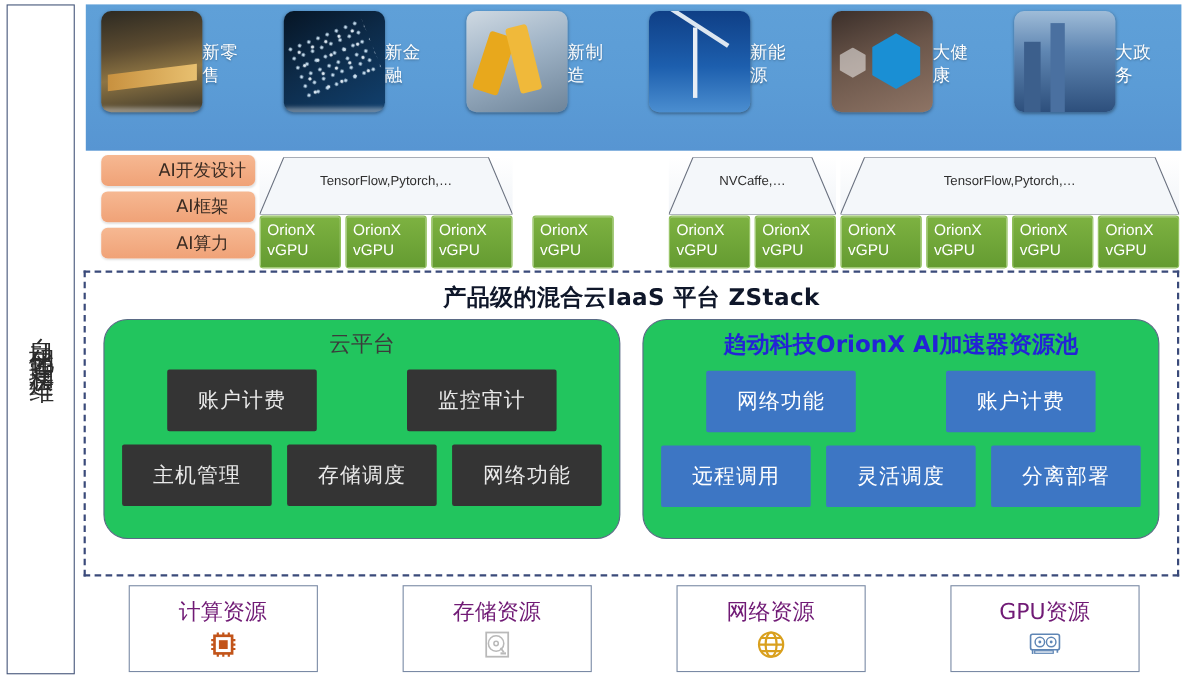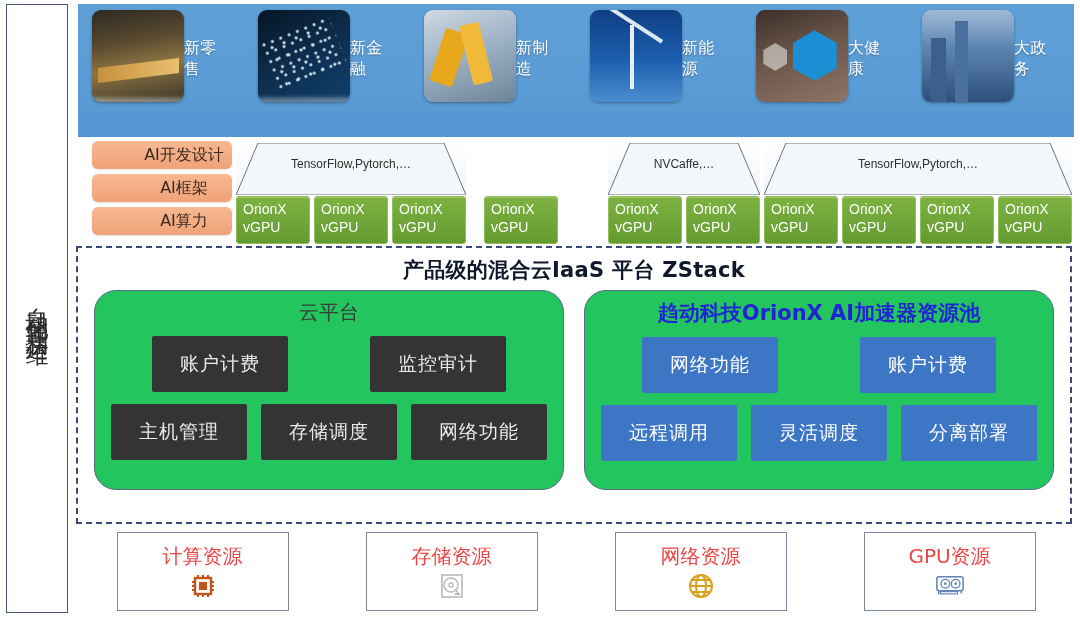--- a/index.html
+++ b/index.html
@@ -161,21 +161,21 @@
     position: absolute; left: 78px; top: 530px;
     width: 996px; height: 83px;
     display: flex; justify-content: space-around; align-items: center;
   }
   .res-card {
     width: 172px; height: 79px;
     border: 1.5px solid #7a8aa5; background: #ffffff;
     display: flex; flex-direction: column; align-items: center; justify-content: center;
     gap: 2px;
   }
-  .res-label { font-size: 20px; color: #ef4444; font-family: "DejaVu Sans", sans-serif; }
+  .res-label { font-size: 20px; color: #701a75; font-family: "DejaVu Sans", sans-serif; }
   .res-icon { width: 30px; height: 28px; display:flex; align-items:center; justify-content:center; }
 </style>
 </head>
 <body>
 
 <div id="root">
 
   <div class="sidebar">
     <div class="sidebar-text">自动化管理和运维</div>
   </div>

